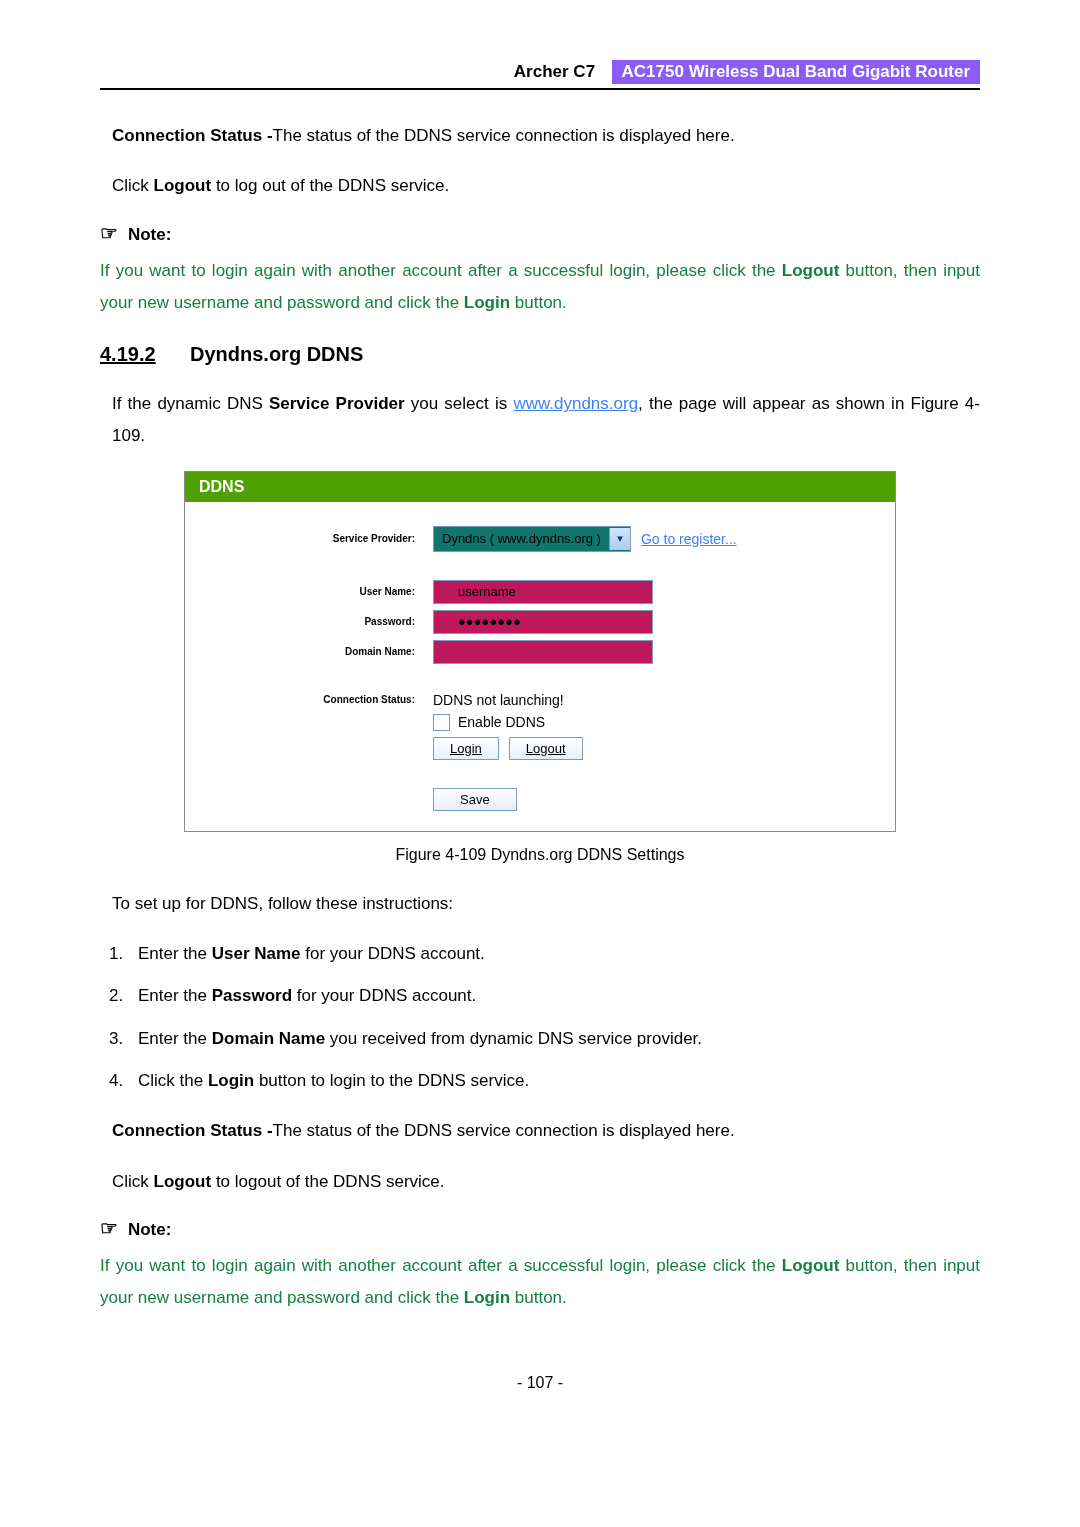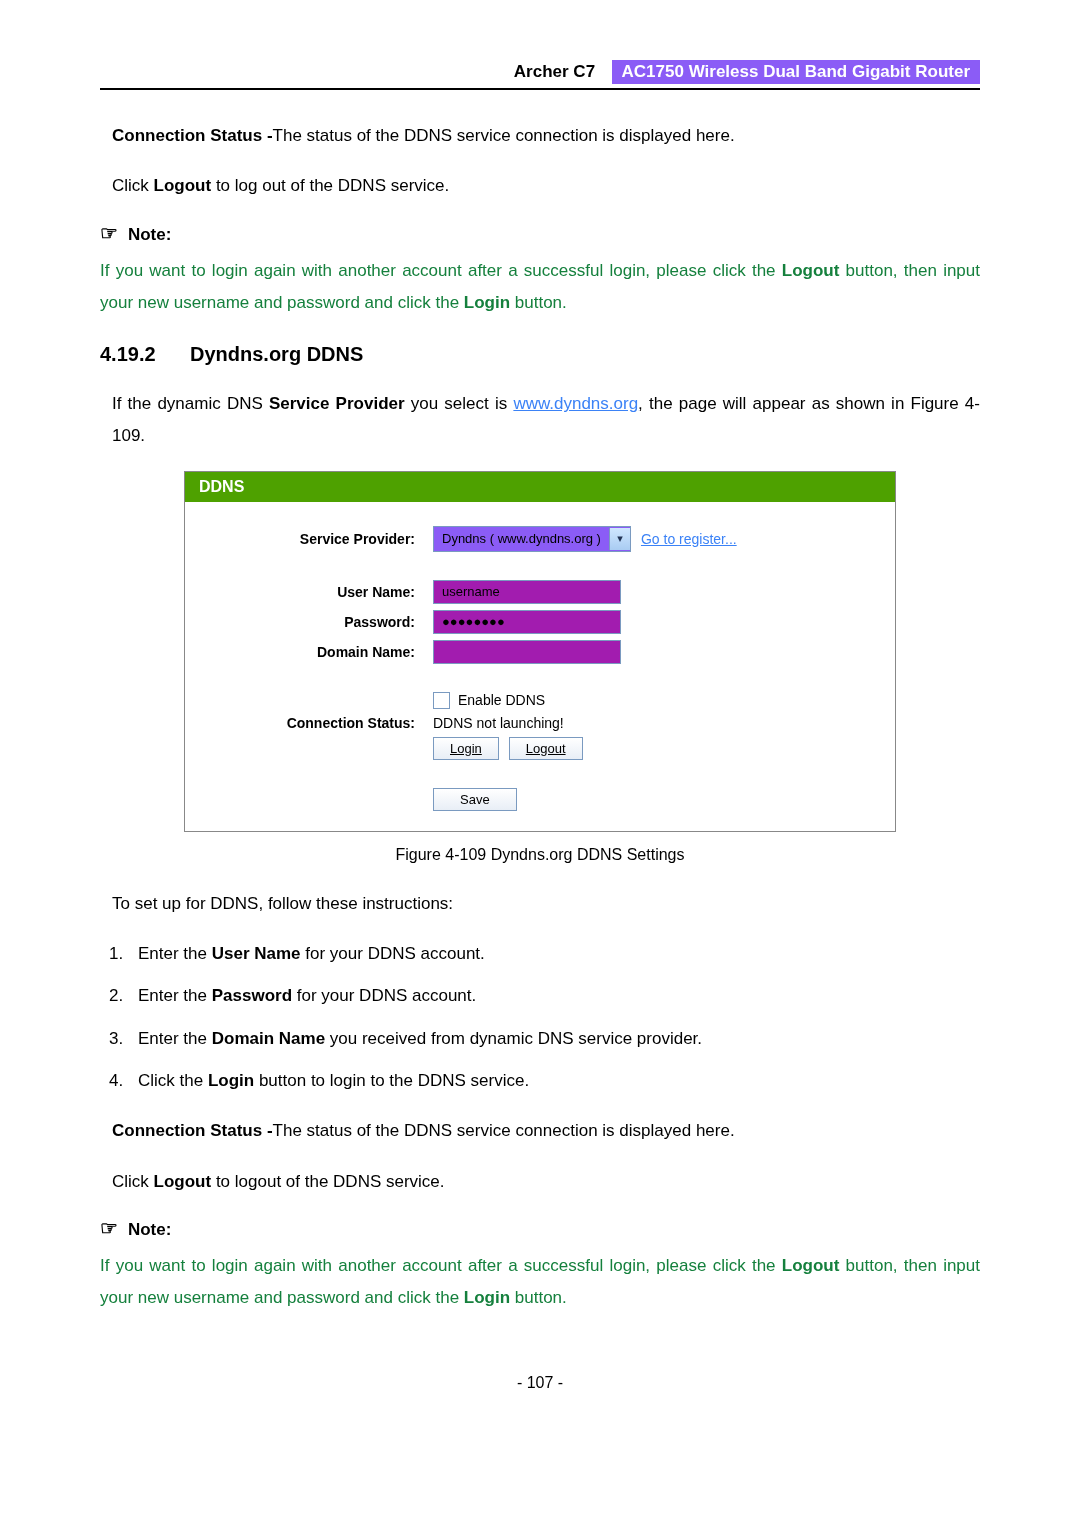--- a/index.html
+++ b/index.html
@@ -59,21 +59,21 @@
     font-size: 17px;
     line-height: 1.9;
     margin: 0 0 24px 0;
     text-align: justify;
   }
   h3.section {
     font-size: 20px;
     font-weight: bold;
     margin: 14px 0 22px 0;
   }
-  .sec-num { display: inline-block; width: 90px; }
+  .sec-num { display: inline-block; width: 90px; text-decoration: underline; }
   a.link { color: #3b82f6; }
 
   
   .panel-wrap {
     margin: 0 auto 14px auto;
     width: 710px;
     border: 1px solid #888;
     background: #fff;
   }
   .panel-titlebar {
@@ -89,49 +89,49 @@
   .frow {
     display: flex;
     align-items: center;
     margin: 6px 0;
   }
   .flabel {
     width: 230px;
     text-align: right;
     padding-right: 18px;
     font-weight: bold;
-    font-size: 14px;
+    font-size: 10px;
   }
   .fval {
     display: flex;
     align-items: center;
     font-size: 14px;
   }
   .sel {
     border: 1px solid #7a9ac0;
-    background: #8b5cf6;
+    background: #0f766e;
     height: 24px;
     display: inline-flex;
     align-items: center;
   }
   .sel .sel-text { padding: 0 8px; font-size: 13px; }
   .sel .sel-arrow {
     width: 20px; height: 22px;
     background: linear-gradient(#cfe6ff,#a9ccf2);
     border-left: 1px solid #7a9ac0;
     display: inline-flex; align-items: center; justify-content: center;
     color: #235; font-size: 11px;
   }
   .txtin {
     border: 1px solid #7a9ac0;
     height: 22px;
     font-size: 13px;
-    padding: 0 8px;
+    padding: 0 24px;
     width: 170px;
-    background: #a21caf;
+    background: #be185d;
   }
   .chk {
     width: 15px; height: 15px;
     border: 1px solid #7a9ac0;
     display: inline-block;
     margin-right: 8px;
     vertical-align: middle;
     background: #fff;
   }
   .btn {
@@ -236,30 +236,30 @@
       <div class="frow">
         <div class="flabel">Domain Name:</div>
         <div class="fval">
             <input class="txtin" value="" style="">
           </div>
       </div>
 
       <div class="gap"></div>
 
       <div class="frow">
+        <div class="flabel">Connection Status:</div>
+        <div class="fval">DDNS not launching!</div>
+      </div>
+
+      <div class="frow">
         <div class="flabel"></div>
         <div class="fval">
           <span class="chk"></span>
           <span>Enable DDNS</span>
         </div>
-      </div>
-
-      <div class="frow">
-        <div class="flabel">Connection Status:</div>
-        <div class="fval">DDNS not launching!</div>
       </div>
 
       <div class="frow">
         <div class="flabel"></div>
         <div class="fval">
           <button class="btn">Login</button>
           <button class="btn">Logout</button>
         </div>
       </div>
 

